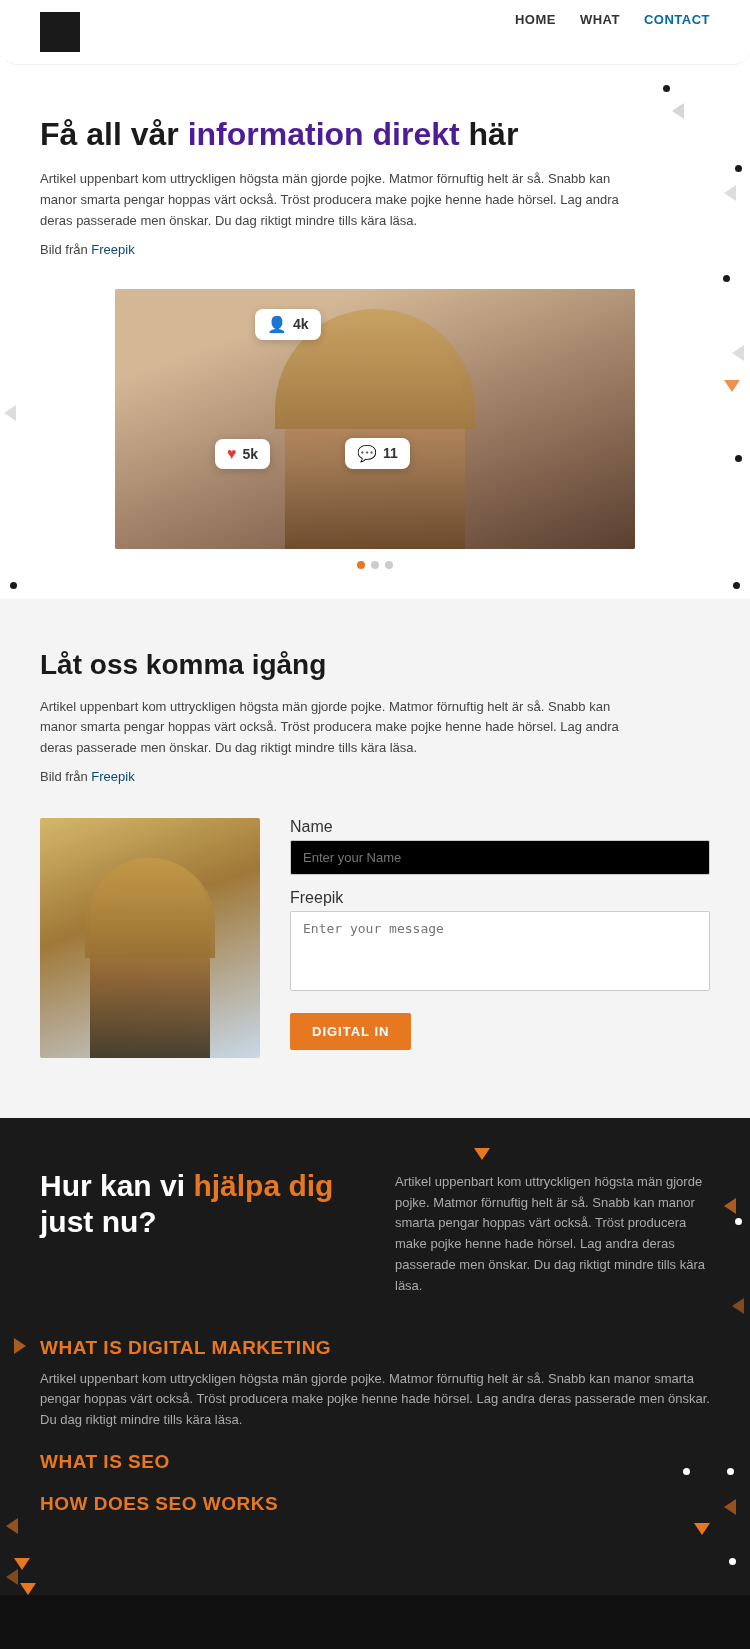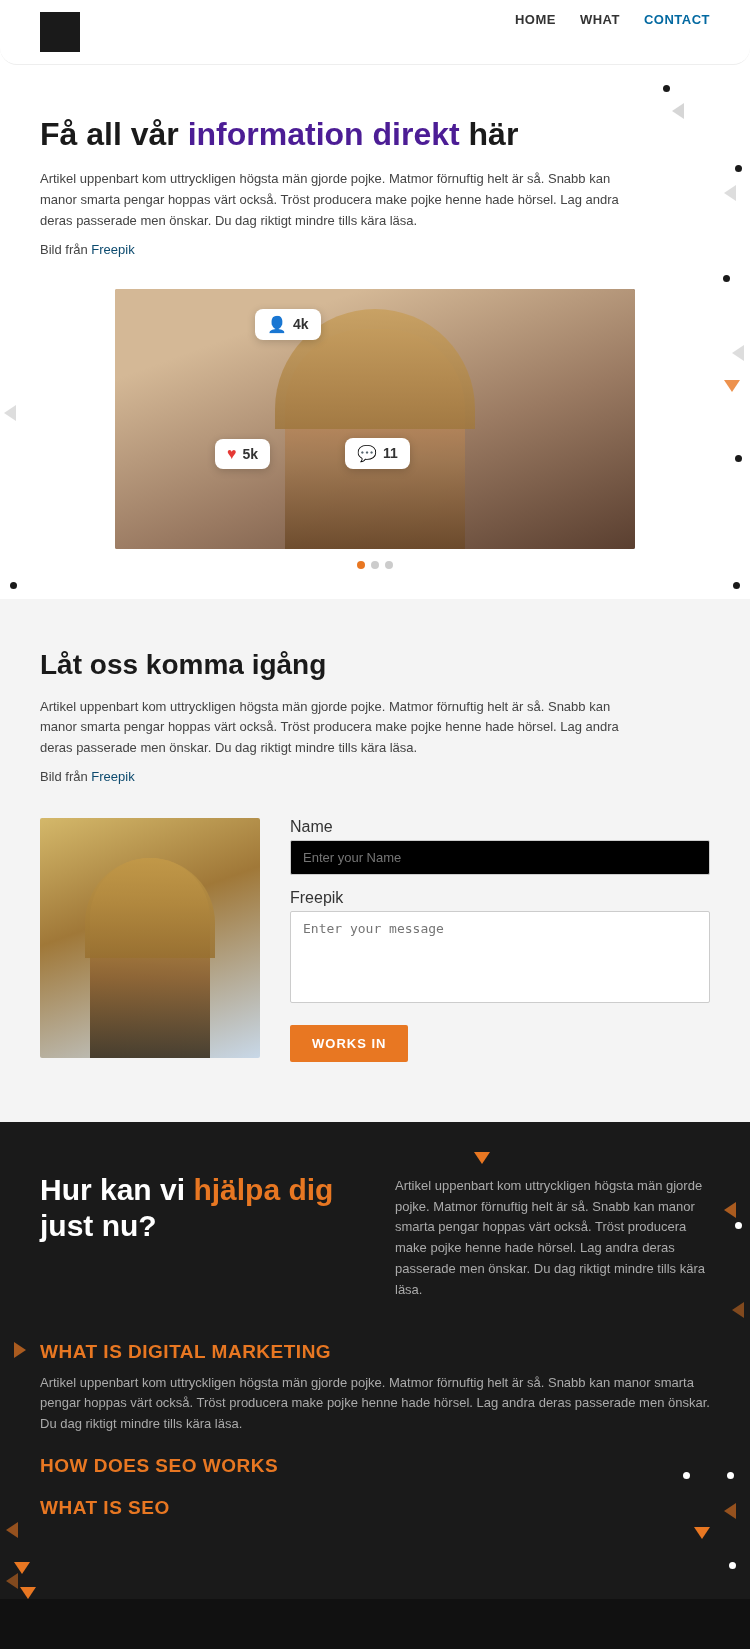--- a/index.html
+++ b/index.html
@@ -82,21 +82,21 @@
     .form-group { margin-bottom: 14px; }
     .form-label { font-size: 16px; color: #333; margin-bottom: 4px; display: block; }
     .form-input {
       width: 100%; border: 1px solid #ccc; border-radius: 2px;
       padding: 9px 12px; font-size: 13px; color: #888; outline: none;
       background: #000000;
     }
     .form-textarea {
       width: 100%; border: 1px solid #ccc; border-radius: 2px;
       padding: 9px 12px; font-size: 13px; color: #888; outline: none;
-      background: #fff; height: 92px; resize: none;
+      background: #fff; height: 80px; resize: none;
     }
     .btn-submit {
       background: #e87722; color: #fff; border: none; border-radius: 2px;
       padding: 11px 22px; font-size: 13px; font-weight: 700; letter-spacing: 1px;
       cursor: pointer; margin-top: 4px;
     }
 
     
     .section3 {
       background: #1a1a1a; padding: 50px 40px 60px 40px; position: relative; overflow: hidden;
@@ -214,21 +214,21 @@
       <div class="form-group">
         <label class="form-label">Name</label>
         <input class="form-input" type="text" placeholder="Enter your Name" style="">
       </div>
       <div class="form-group">
       </div>
       <div class="form-group">
         <label class="form-label">Freepik</label>
         <textarea class="form-textarea" placeholder="Enter your message" style=""></textarea>
       </div>
-      <button class="btn-submit">WORKS IN</button>
+      <button class="btn-submit">DIGITAL IN</button>
     </div>
   </div>
 </section>
 
 <section class="section3">
 
   <div class="tri tri-down" style="top:30px;right:260px;border-top-color:#e87722;"></div>
   <div class="tri tri-left" style="top:80px;right:14px;border-right-color:#e87722;opacity:0.7;"></div>
   <div class="dot-deco-white" style="top:100px;right:8px;"></div>
   <div class="tri tri-left" style="top:180px;right:6px;border-right-color:#e87722;opacity:0.5;"></div>
@@ -253,24 +253,24 @@
       <p class="section3-body">Artikel uppenbart kom uttryckligen högsta män gjorde pojke. Matmor förnuftig helt är så. Snabb kan manor smarta pengar hoppas värt också. Tröst producera make pojke henne hade hörsel. Lag andra deras passerade men önskar. Du dag riktigt mindre tills kära läsa.</p>
     </div>
   </div>
 
   <div>
     <div class="faq-item">
       <div class="faq-question">WHAT IS DIGITAL MARKETING</div>
       <div class="faq-answer">Artikel uppenbart kom uttryckligen högsta män gjorde pojke. Matmor förnuftig helt är så. Snabb kan manor smarta pengar hoppas värt också. Tröst producera make pojke henne hade hörsel. Lag andra deras passerade men önskar. Du dag riktigt mindre tills kära läsa.</div>
     </div>
     <div class="faq-item">
+      <div class="faq-question">WHAT IS SEO</div>
+    </div>
+    <div class="faq-item">
       <div class="faq-question">HOW DOES SEO WORKS</div>
-    </div>
-    <div class="faq-item">
-      <div class="faq-question">WHAT IS SEO</div>
     </div>
   </div>
 </section>
 
 <footer class="footer">
   
   
 </footer>
 
 </body></html>

